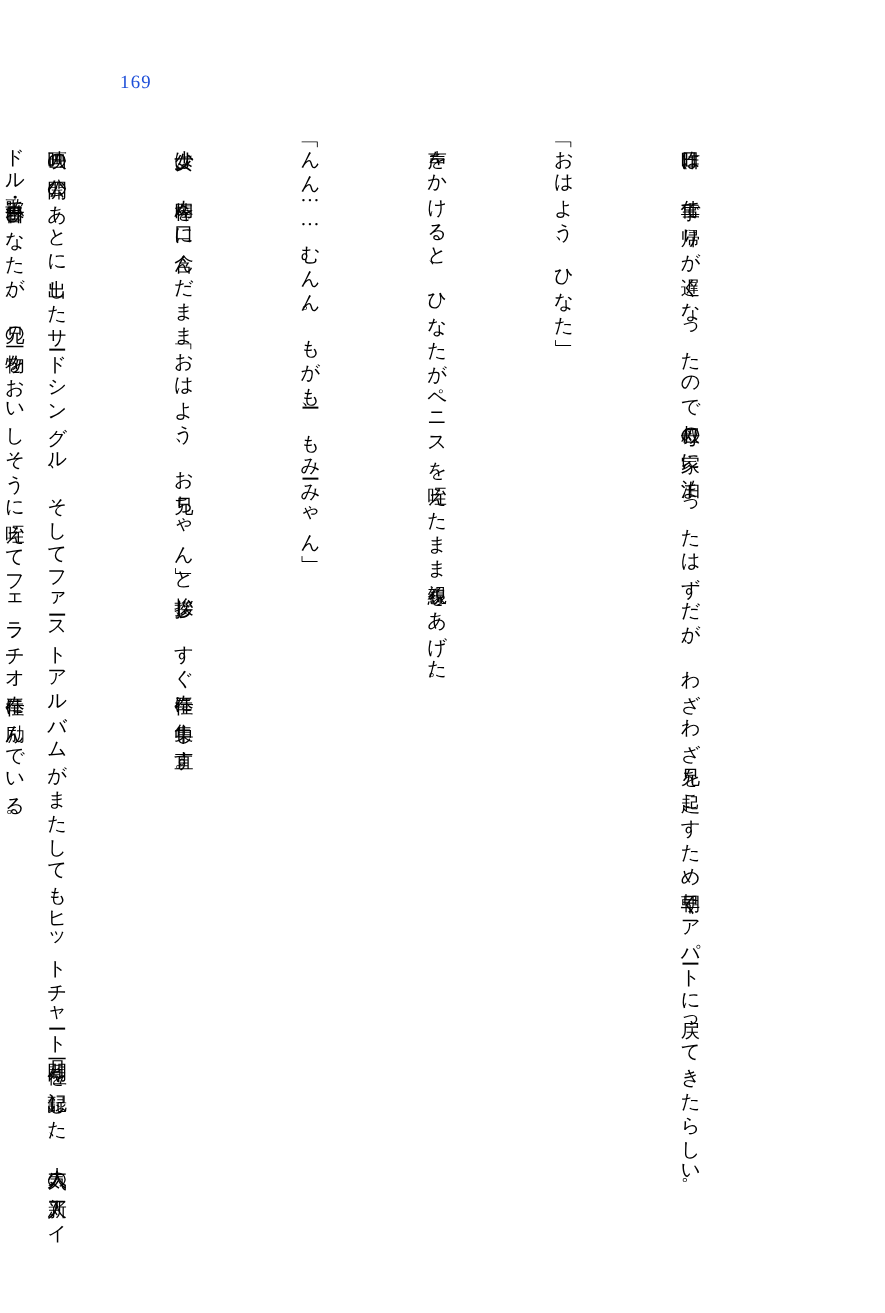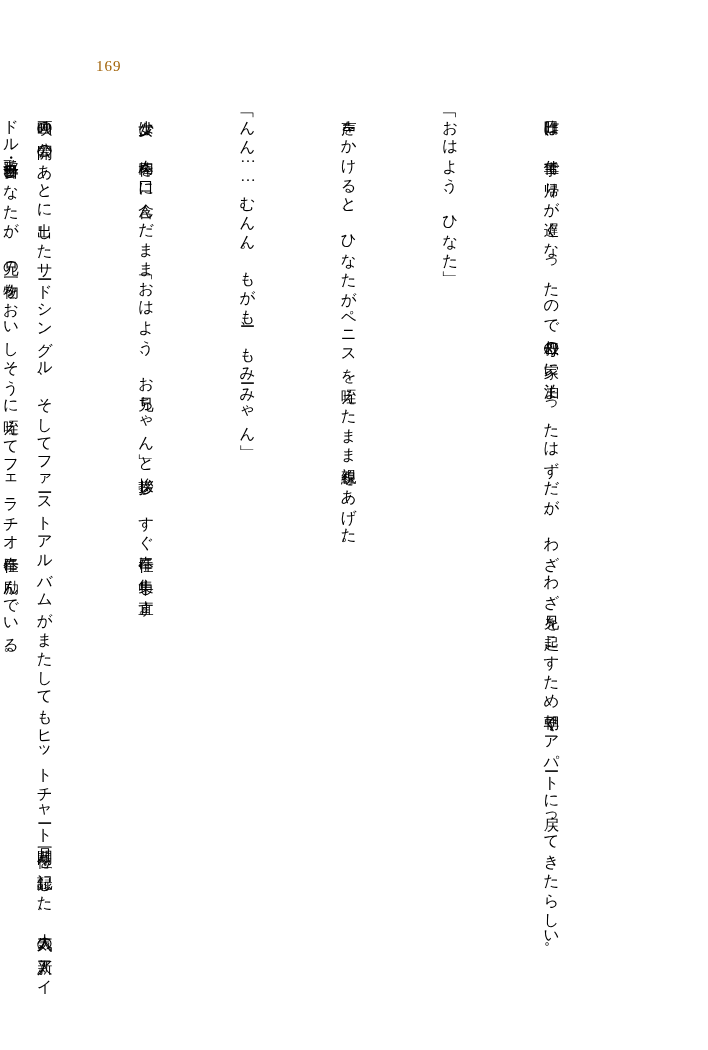--- a/index.html
+++ b/index.html
@@ -17,21 +17,21 @@
     font-family: "Liberation Serif", "DejaVu Serif", serif;
     color: #000000;
   }
   .page-number {
     position: absolute;
     top: 58px;
     left: 96px;
     font-size: 15px;
     letter-spacing: 1px;
     font-family: "Liberation Serif", "DejaVu Serif", serif;
-    color: #a16207;
+    color: #1d4ed8;
   }
   .text-block {
     position: absolute;
     top: 108px;
     right: 72px;
     left: 56px;
     height: 880px;
     writing-mode: vertical-rl;
     text-orientation: upright;
     direction: ltr;

